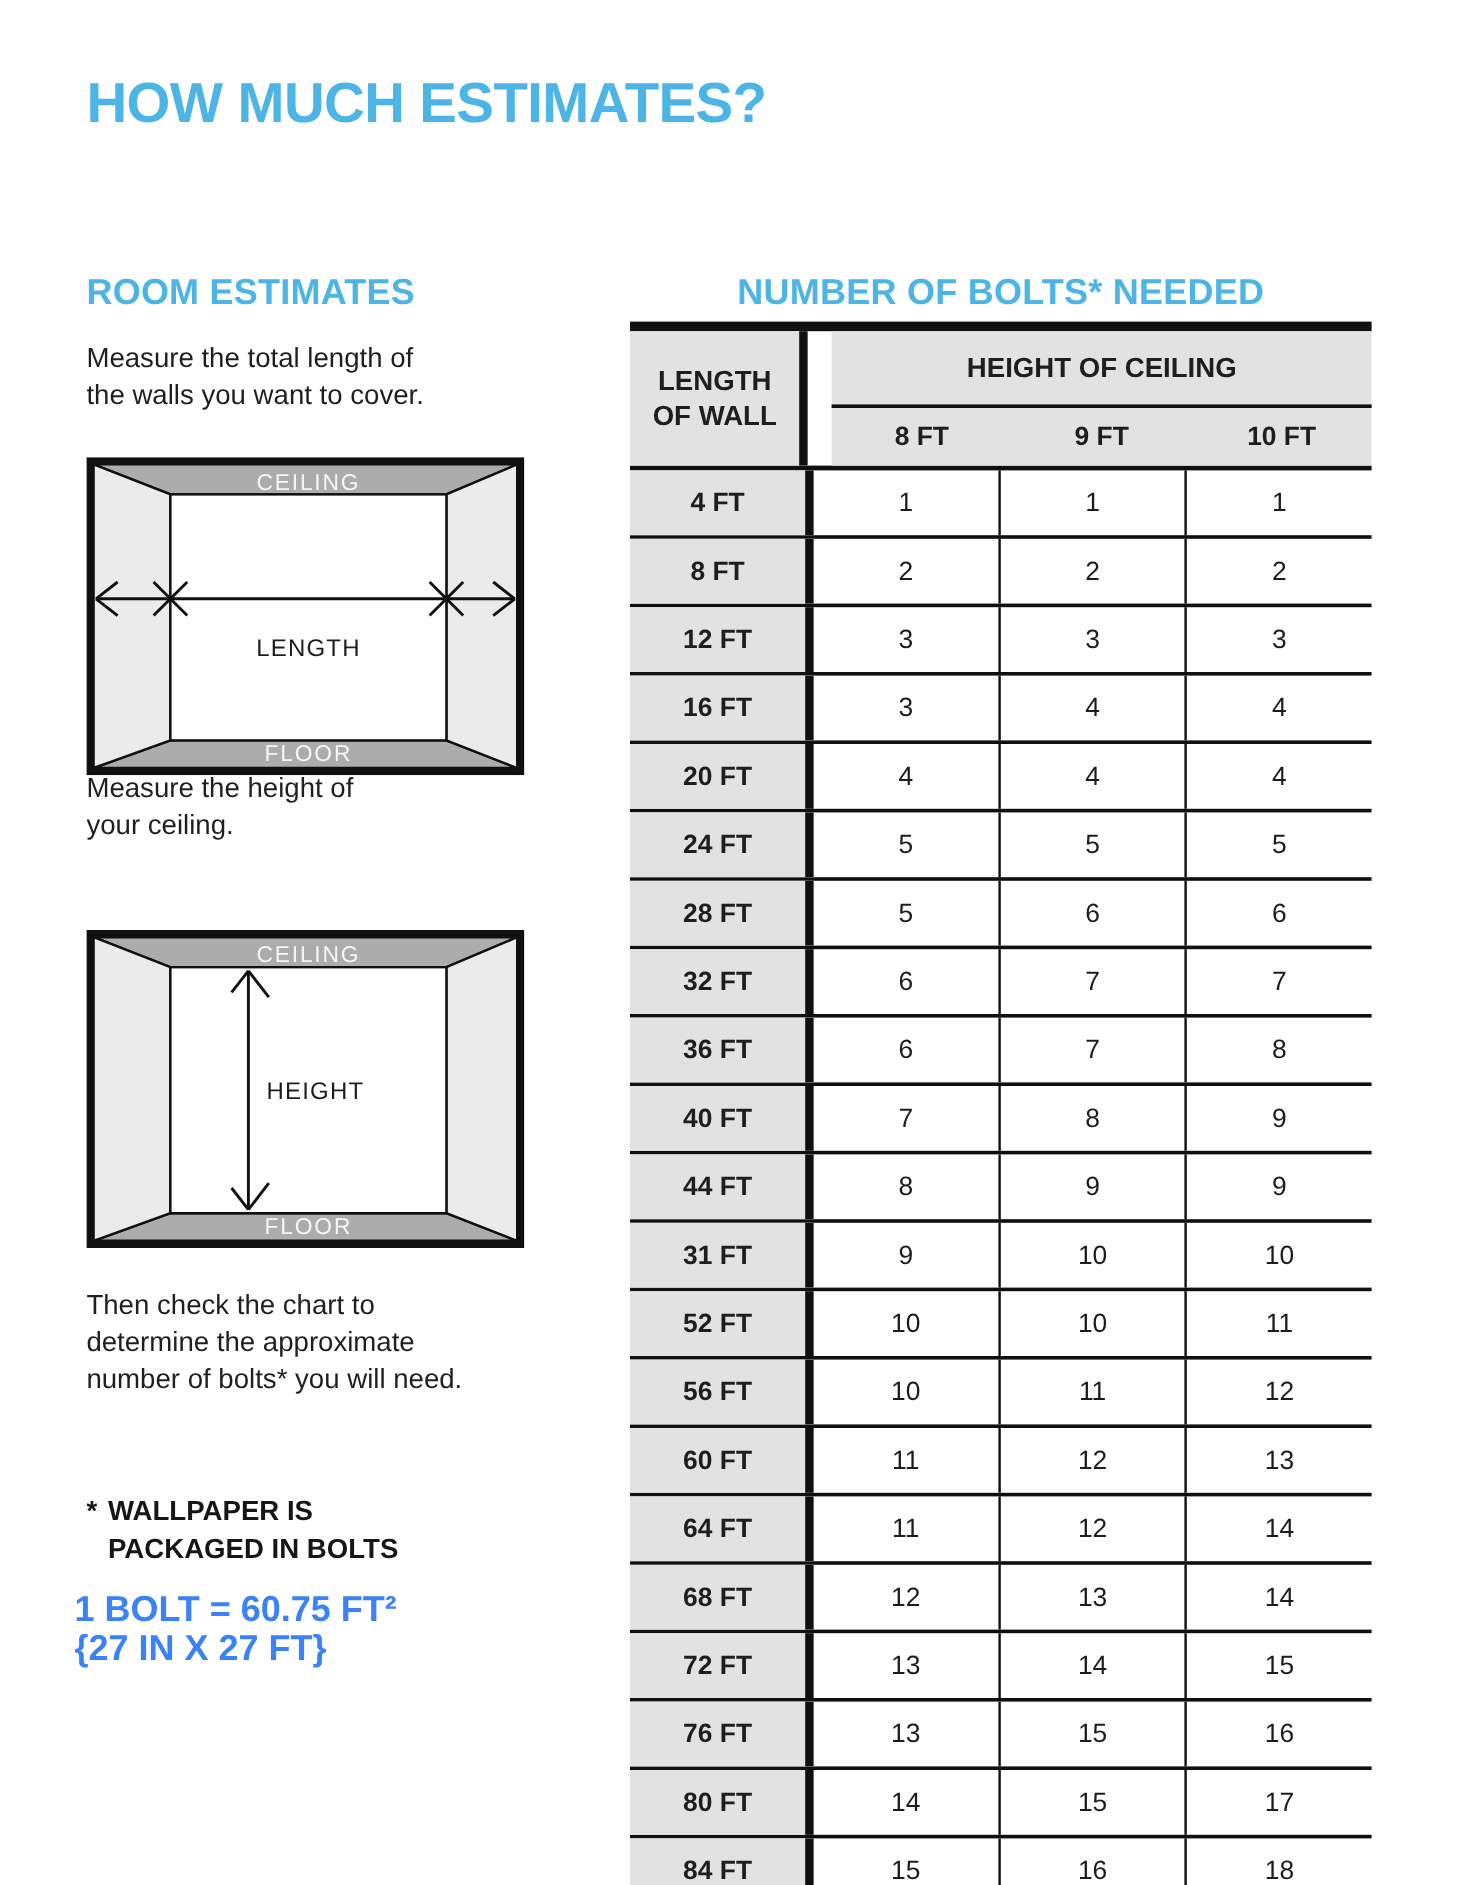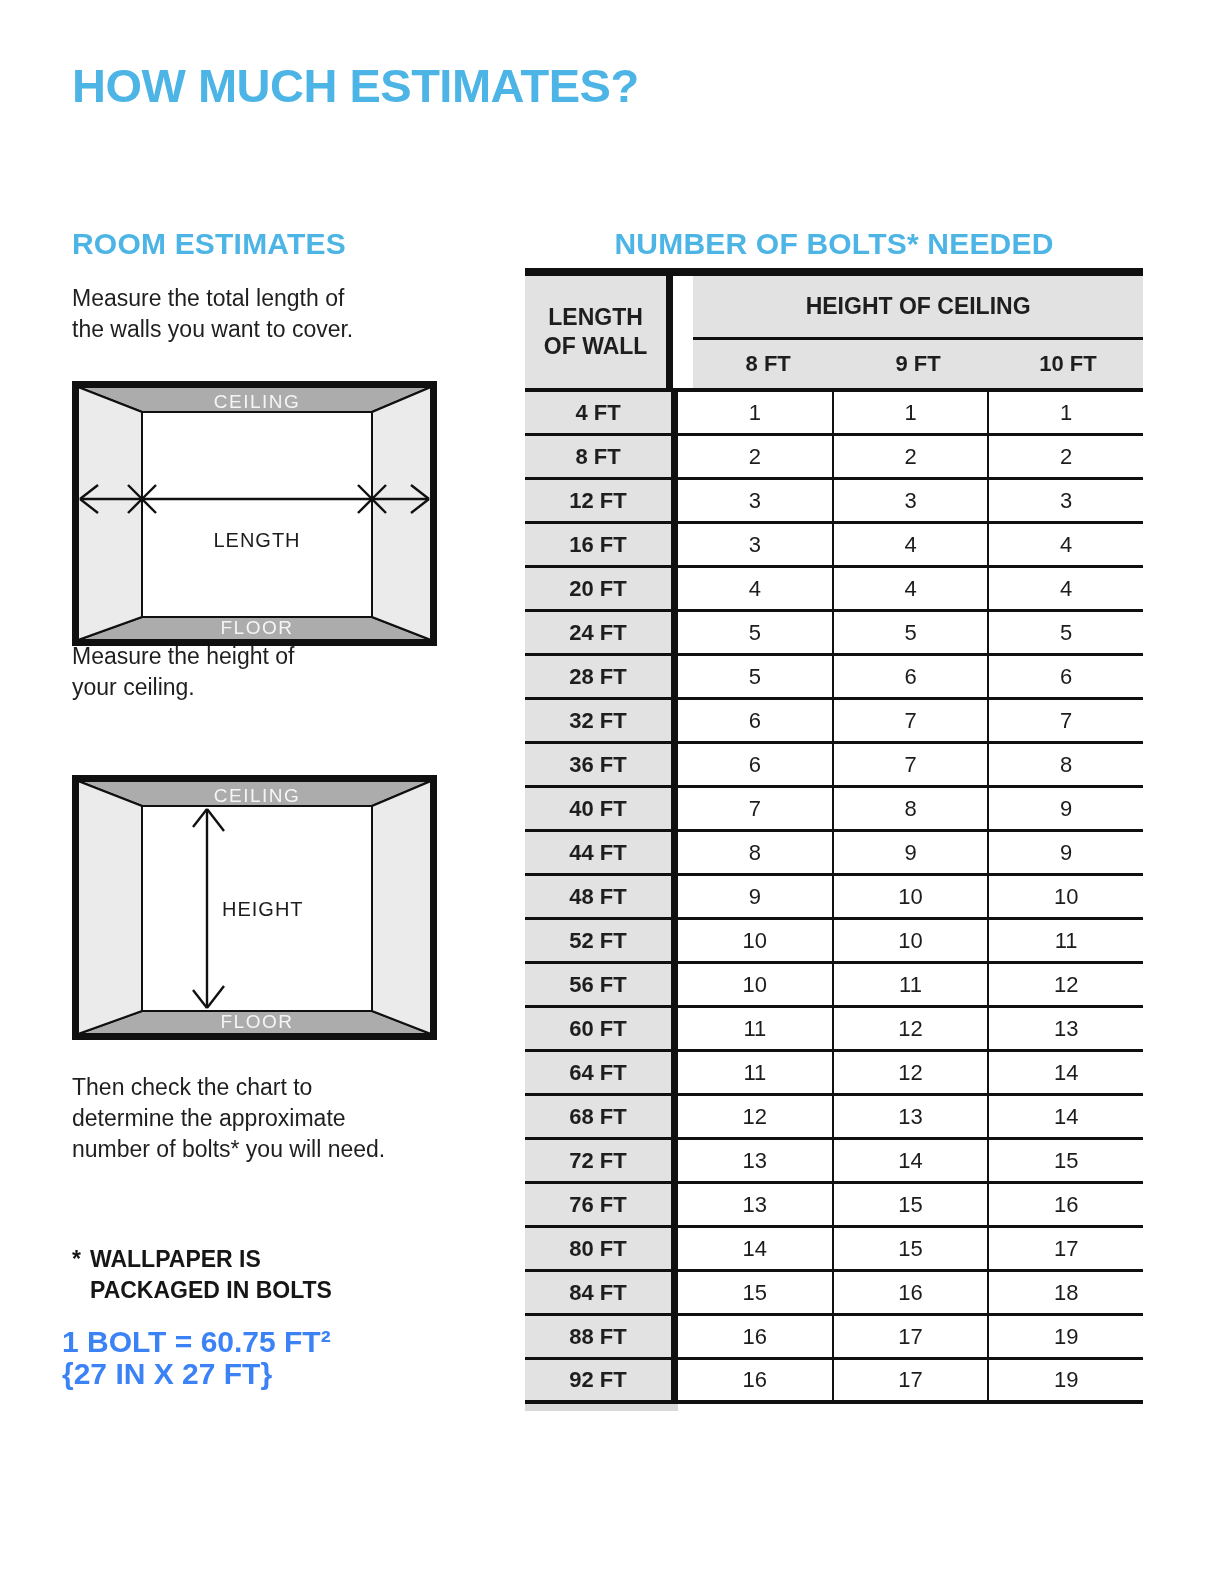--- a/index.html
+++ b/index.html
@@ -58,21 +58,21 @@
     height:61px; border-bottom:3px solid #101010; background:#e2e2e2;
     display:flex; align-items:center; justify-content:center;
     font-size:23px; font-weight:bold;
   }
   .sub-row { flex:1; display:flex; background:#e2e2e2; }
   .sub-cell {
     flex:1; display:flex; align-items:center; justify-content:center;
     font-size:22px; font-weight:bold;
   }
   .tbody { }
-  .trow { display:flex; height:44px; box-sizing:border-box; border-bottom:3px solid #101010; }
+  .trow { display:flex; height:57px; box-sizing:border-box; border-bottom:3px solid #101010; }
   .trow:last-child { border-bottom:4px solid #101010; }
   .tlabel {
     width:146px; border-right:7px solid #101010; background:#e2e2e2;
     display:flex; align-items:center; justify-content:center;
     font-size:22px; font-weight:bold;
   }
   .tcell {
     flex:1; display:flex; align-items:center; justify-content:center;
     font-size:22px; color:#1c1c1c;
   }
@@ -231,21 +231,21 @@
           <div class="tcell">8</div>
           <div class="tcell">9</div>
         </div>
         <div class="trow">
           <div class="tlabel">44 FT</div>
           <div class="tcell">8</div>
           <div class="tcell">9</div>
           <div class="tcell">9</div>
         </div>
         <div class="trow">
-          <div class="tlabel">48 FT</div>
+          <div class="tlabel">31 FT</div>
           <div class="tcell">9</div>
           <div class="tcell">10</div>
           <div class="tcell">10</div>
         </div>
         <div class="trow">
           <div class="tlabel">52 FT</div>
           <div class="tcell">10</div>
           <div class="tcell">10</div>
           <div class="tcell">11</div>
         </div>

